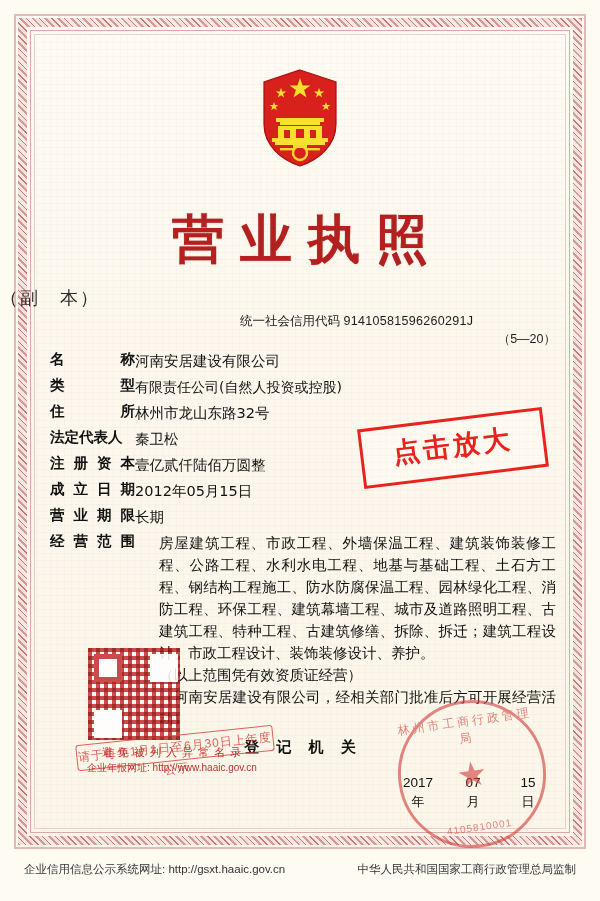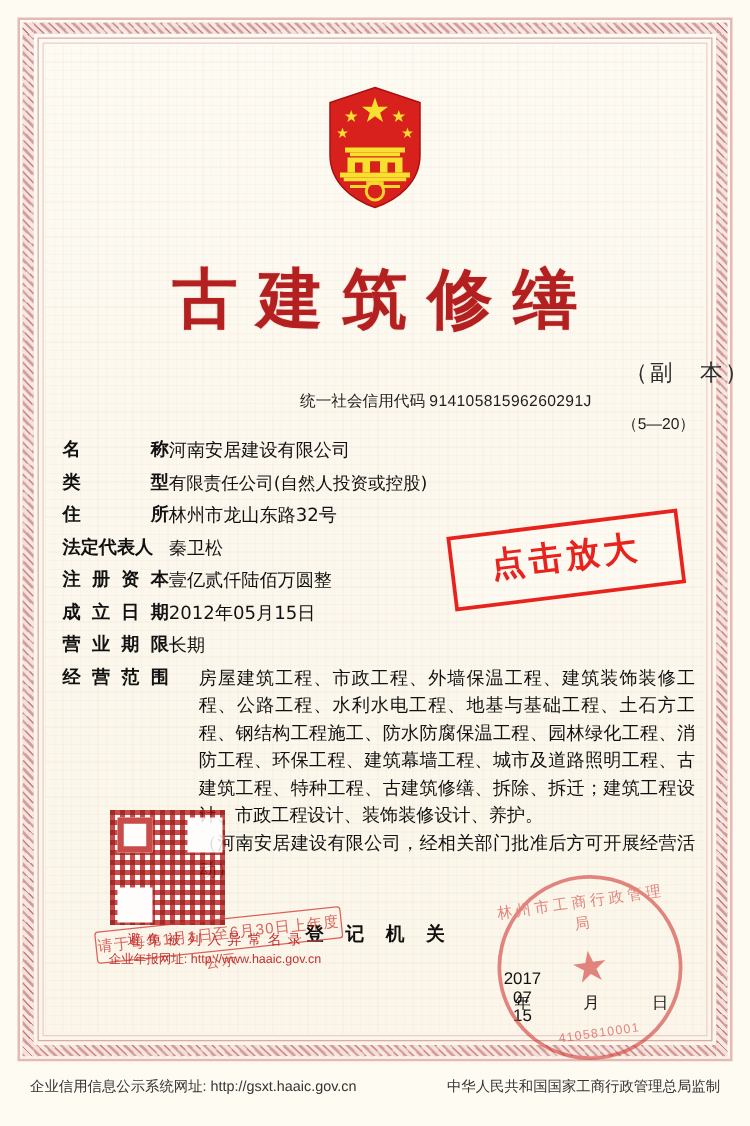--- a/index.html
+++ b/index.html
@@ -86,21 +86,21 @@
     font-size: 52px;
     letter-spacing: 16px;
     text-indent: 16px;
     color: #b3201f;
     text-shadow: 0 0 1px rgba(160,20,20,.5);
   }
   .doc-subtitle {
     position: absolute;
     left: 0; top: 286px;
     width: 600px;
-    text-align: right;
+    text-align: left;
     font-family: "DejaVu Serif", serif;
     font-size: 18px;
     color: #2b2b2b;
     letter-spacing: 2px;
   }
   .credit-code {
     position: absolute;
     left: 240px; top: 313px;
     width: 330px;
     font-size: 12.5px;
@@ -178,21 +178,20 @@
 
   
   .date-line {
     position: absolute;
     left: 398px; top: 775px;
     width: 150px;
     display: flex;
     justify-content: space-between;
     font-size: 13.5px;
     color: #111;
-    flex-direction: column;
   }
   .date-units {
     position: absolute;
     left: 398px; top: 793px;
     width: 150px;
     display: flex;
     justify-content: space-between;
     font-size: 13px;
     color: #111;
   }
@@ -356,21 +355,21 @@
 
       <g fill="#f7e02e" opacity=".95">
         <rect x="43" y="79" width="14" height="3"></rect>
         <circle cx="50" cy="87" r="7" fill="none" stroke="#f7e02e" stroke-width="2.4"></circle>
         <rect x="30" y="82" width="14" height="2.4"></rect>
         <rect x="56" y="82" width="14" height="2.4"></rect>
       </g>
     </svg>
   </div>
 
-  <div class="doc-title">古建筑修缮</div>
+  <div class="doc-title">营业执照</div>
   <div class="doc-subtitle">（副　本）</div>
 
   <div class="credit-code">
     <span>统一社会信用代码</span>
     <span class="code-num">91410581596260291J</span>
   </div>
   <div class="page-no">（5—20）</div>
 
   <div class="fields">
 
@@ -437,20 +436,21 @@
 
     <div class="row">
       <div class="label">
         <span>经</span>
         <span>营</span>
         <span>范</span>
         <span>围</span>
       </div>
       <div class="value scope-text">
         <p>房屋建筑工程、市政工程、外墙保温工程、建筑装饰装修工程、公路工程、水利水电工程、地基与基础工程、土石方工程、钢结构工程施工、防水防腐保温工程、园林绿化工程、消防工程、环保工程、建筑幕墙工程、城市及道路照明工程、古建筑工程、特种工程、古建筑修缮、拆除、拆迁；建筑工程设计、市政工程设计、装饰装修设计、养护。</p>
+        <p>（以上范围凭有效资质证经营）</p>
         <p>（河南安居建设有限公司，经相关部门批准后方可开展经营活动）</p>
       </div>
     </div>
 
   </div>
 
   <div class="reg-authority">登 记 机 关</div>
 
   <div class="date-line">
     <span>2017</span>

